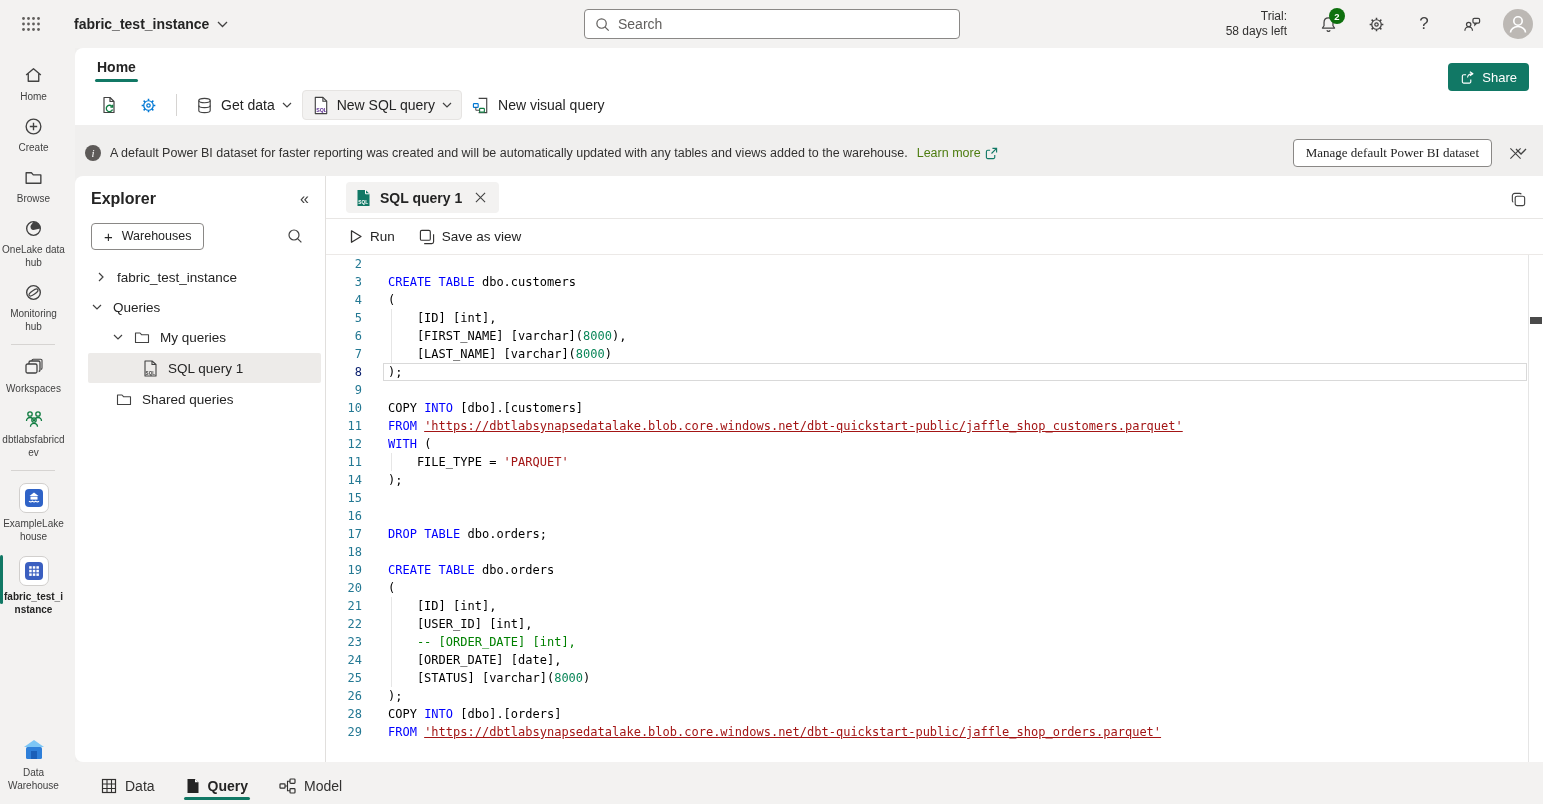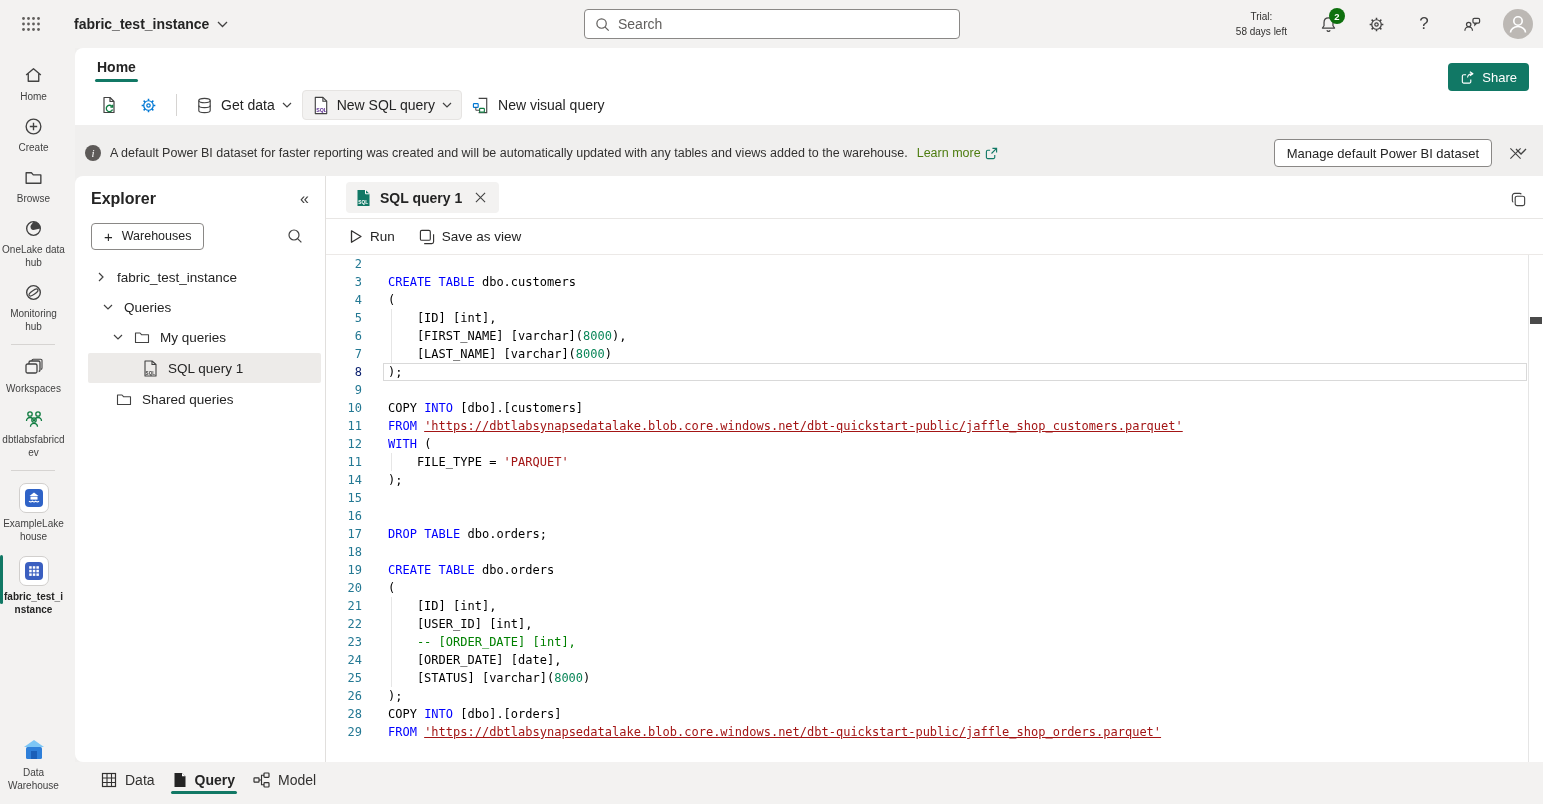--- a/index.html
+++ b/index.html
@@ -7,21 +7,21 @@
   svg{display:block}
 
   
   .topbar{position:absolute;left:0;top:0;width:1543px;height:48px;background:#f3f2f1;display:flex;align-items:center}
   .waffle{width:34px;height:34px;margin-left:14px;display:flex;align-items:center;justify-content:center;cursor:pointer}
   .ws-name{display:flex;align-items:center;gap:8px;margin-left:26px;font-size:14px;font-weight:700;cursor:pointer}
   .searchbox{position:absolute;left:584px;top:9px;width:376px;height:30px;background:#fff;border:1px solid #8a8886;border-radius:4px;display:flex;align-items:center;padding:0 10px;gap:8px}
   .searchbox input{border:none;outline:none;font-size:14px;width:100%;color:#242424;background:transparent;font-family:"Liberation Sans",sans-serif}
   .searchbox input::placeholder{color:#605e5c}
   .top-right{position:absolute;right:10px;top:0;height:48px;display:flex;align-items:center;gap:14px}
-  .trial{font-size:10px;line-height:15px;color:#323130;margin-right:10px;text-align:center}
+  .trial{font-size:12px;line-height:15px;color:#323130;margin-right:10px;text-align:right}
   .tb-ic{width:34px;height:34px;display:flex;align-items:center;justify-content:center;position:relative;cursor:pointer}
   .badge{position:absolute;top:1px;right:0;background:#0e700e;color:#fff;border-radius:50%;width:16px;height:16px;font-size:9.5px;display:flex;align-items:center;justify-content:center;font-weight:700}
   .help-glyph{font-size:17px;color:#424242}
   .avatar{width:30px;height:30px;border-radius:50%;background:#bcb8b4;display:flex;align-items:center;justify-content:center;cursor:pointer}
 
   
   .navrail{position:absolute;left:0;top:48px;width:75px;bottom:0;background:#f3f2f1;display:flex;flex-direction:column;align-items:flex-start;padding-top:10px}
   .nav-item{width:67px;display:flex;flex-direction:column;align-items:center;padding:7px 0 6px 0;cursor:pointer;position:relative}
   .nav-item .lbl{font-size:10px;line-height:13px;color:#424242;text-align:center;width:64px;margin-top:4px}
   .nav-item.breakall .lbl{word-break:break-all}
@@ -42,21 +42,21 @@
   .rb-btn.chip{background:#f3f2f1;border:1px solid #e6e4e2}
   .rb-div{width:1px;height:22px;background:#d6d4d2;margin:0 8px}
   .ribbon-collapse{position:absolute;right:16px;top:100px;cursor:pointer}
 
   
   .banner{position:absolute;left:75px;right:0;top:133px;height:40px;display:flex;align-items:center;padding:0 14px 0 10px;gap:9px}
   .info-ic{width:16px;height:16px;border-radius:50%;background:#5d5a58;color:#fff;font-size:11px;font-style:italic;font-family:"Liberation Serif",serif;display:flex;align-items:center;justify-content:center;flex:0 0 16px}
   .banner-msg{font-size:12.5px;color:#323130}
   .learn-more{font-size:12.5px;color:#4d7c0f;text-decoration:none;display:inline-flex;align-items:center;gap:4px;cursor:pointer}
   .banner-spacer{flex:1}
-  .manage-btn{background:#fff;border:1px solid #8a8886;border-radius:4px;height:28px;padding:0 12px;font-size:13px;color:#242424;cursor:pointer;white-space:nowrap;font-family:Liberation Sans, sans-serif}
+  .manage-btn{background:#fff;border:1px solid #8a8886;border-radius:4px;height:28px;padding:0 12px;font-size:13px;color:#242424;cursor:pointer;white-space:nowrap;font-family:Liberation Serif, serif}
   .banner-close{width:28px;height:28px;display:flex;align-items:center;justify-content:center;cursor:pointer}
 
   
   .main{position:absolute;left:75px;right:0;top:176px;height:586px;background:#fff;border-radius:8px 0 0 8px;display:flex}
   .explorer{width:251px;flex:0 0 251px;border-right:1px solid #e1dfdd;padding-top:6px}
   .exp-head{display:flex;align-items:center;justify-content:space-between;padding:8px 16px 6px 16px}
   .exp-title{font-size:16px;font-weight:700}
   .exp-collapse{font-size:16px;color:#424242;cursor:pointer}
   .exp-actions{display:flex;align-items:center;justify-content:space-between;padding:8px 16px 12px 16px}
   .wh-btn{display:inline-flex;align-items:center;gap:9px;border:1px solid #8a8886;background:#fff;border-radius:4px;height:27px;padding:0 12px;font-size:12.5px;color:#242424;cursor:pointer;font-family:"Liberation Sans",sans-serif}
@@ -84,21 +84,21 @@
   .ct{position:absolute;left:62px}
   .cur .ln{color:#0b216f}
   .cur::after{content:"";position:absolute;left:57px;right:16px;top:0;bottom:0;border:1px solid #d9d9d9}
   .ig{position:absolute;left:65px;top:0;bottom:0;width:1px;background:#e6e6e6}
   .tk-p{color:#000}.tk-k{color:#0000ff}.tk-n{color:#098658}.tk-s{color:#a31515}
   .tk-u{color:#a31515;text-decoration:underline}.tk-c{color:#008000}
   .vscroll{position:absolute;right:0;top:0;bottom:0;width:15px;border-left:1px solid #e5e5e5}
   .vthumb{position:absolute;right:1px;top:62px;width:12px;height:7px;background:#4a4a4a}
 
   
-  .statusbar{position:absolute;left:75px;right:0;top:762px;bottom:0;background:#f3f2f1;display:flex;align-items:flex-start;gap:14px;padding-left:24px}
+  .statusbar{position:absolute;left:75px;right:0;top:762px;bottom:0;background:#f3f2f1;display:flex;align-items:flex-end;gap:27px;padding-left:24px}
   .sb-tab{display:flex;align-items:center;gap:8px;font-size:14px;color:#323130;cursor:pointer;position:relative;padding:10px 2px}
   .sb-tab.active{font-weight:700;color:#242424}
   .sb-tab.active::after{content:"";position:absolute;left:0;right:0;bottom:4px;height:3px;background:#117865;border-radius:2px}
 </style>
 </head>
 <body>
 
 <div class="topbar">
   <div class="waffle">
     <svg width="20" height="16" viewBox="0 0 20 16">
@@ -412,21 +412,21 @@
     </div>
     <div class="tree">
       <div class="trow" style="padding-left:20px">
         <span class="chev">
             <svg width="10" height="10" viewBox="0 0 10 10">
               <path d="M3 1l4 4-4 4" fill="none" stroke="#424242" stroke-width="1.2"></path>
             </svg>
           </span>
         <span>fabric_test_instance</span>
       </div>
-      <div class="trow" style="padding-left:27px">
+      <div class="trow" style="padding-left:16px">
         <span class="chev">
             <svg width="10" height="10" viewBox="0 0 10 10">
               <path d="M1 3l4 4 4-4" fill="none" stroke="#424242" stroke-width="1.2"></path>
             </svg>
           </span>
         <span>Queries</span>
       </div>
       <div class="trow" style="padding-left:37px">
         <span class="chev">
             <svg width="10" height="10" viewBox="0 0 10 10">

